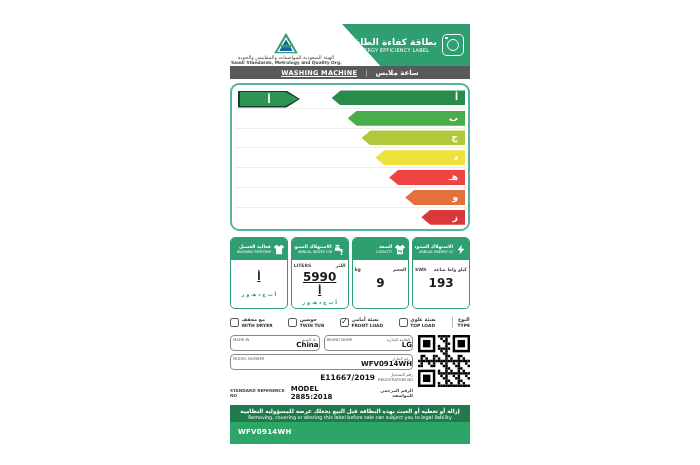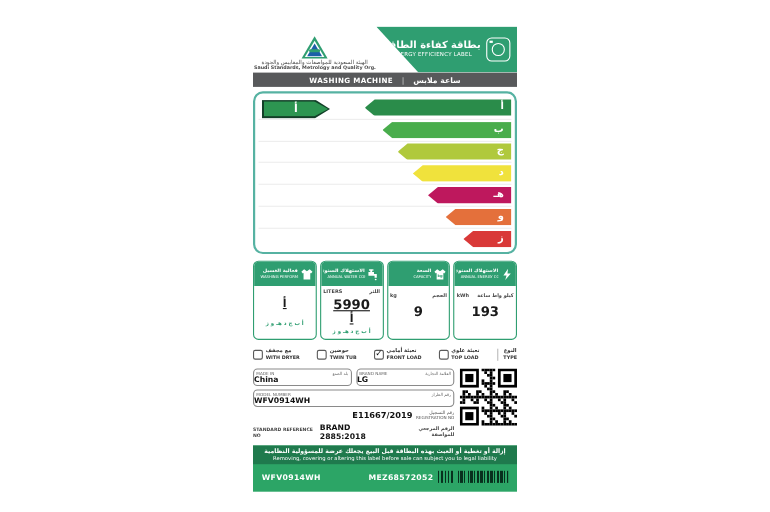--- a/index.html
+++ b/index.html
@@ -17,21 +17,21 @@
                display:flex; align-items:center; justify-content:flex-end; gap:5px; padding-right:6px; color:#fff; }
   .title-stack { text-align:center; }
   .title-ar { font-size:9px; font-weight:bold; direction:rtl; }
   .title-en { font-size:5px; letter-spacing:.2px; }
   .wm-icon { width:22px; height:22px; border:1.6px solid #fff; border-radius:5px; position:relative; }
   .wm-icon::after { content:""; position:absolute; left:4px; top:4px; width:10px; height:10px; border:1.5px solid #fff; border-radius:50%; }
   .wm-icon::before { content:""; position:absolute; left:2px; top:2px; width:3px; height:1.5px; background:#fff; }
 
   
   .product-bar { height:13px; background:#58595b; color:#fff; display:flex; align-items:center; justify-content:center; gap:8px; }
-  .product-en { font-size:6.5px; font-weight:bold; letter-spacing:.3px; }
+  .product-en { font-size:6.5px; font-weight:bold; letter-spacing:.3px;text-decoration:underline; }
   .product-div { color:#cfcfcf; font-size:7px; }
   .product-ar { font-size:7px; font-weight:bold; direction:rtl; }
 
   
   .chart { margin-top:4px; height:148px; border:2px solid #56b2a2; border-radius:9px; background:#fff;
            padding:3px 3px; position:relative; }
   .bar-row { height:19.8px; display:flex; align-items:center; justify-content:flex-end; border-top:1px solid #ededed; }
   .bar-row:first-child { border-top:none; }
   .bar { height:15px; display:flex; align-items:center; justify-content:flex-end; padding-right:7px;
          clip-path:polygon(9px 0,100% 0,100% 100%,9px 100%,0 50%); }
@@ -71,21 +71,21 @@
   .type-label { display:flex; flex-direction:column; text-align:center; padding-left:5px; border-left:1px solid #bbb; line-height:1.15; }
   .type-label .opt-ar, .type-label .opt-en { text-align:center; }
 
   
   .details { margin-top:4px; display:flex; gap:5px; }
   .det-left { flex:1; display:flex; flex-direction:column; gap:3px; }
   .det-row { display:flex; gap:4px; }
   .info-box { border:1px solid #8a8a8a; border-radius:4px; position:relative; height:16px; flex:1; background:#fff; }
   .ib-en { position:absolute; left:2px; top:1px; font-size:3.8px; color:#666; }
   .ib-ar { position:absolute; right:2px; top:1px; font-size:3.8px; color:#666; direction:rtl; }
-  .ib-val { position:absolute; left:0; right:0; bottom:1px; text-align:left; font-size:7px; font-weight:bold; color:#111; }
+  .ib-val { position:absolute; left:0; right:0; bottom:1px; text-align:right; font-size:7px; font-weight:bold; color:#111; }
   .reg-row { display:flex; justify-content:flex-end; align-items:flex-start; gap:3px; }
   .reg-no { font-size:7.5px; font-weight:bold; color:#111; }
   .reg-lbl { display:flex; flex-direction:column; line-height:1.1; text-align:right; }
   .reg-lbl .a { font-size:4.2px; color:#555; direction:rtl; }
   .reg-lbl .e { font-size:3.8px; color:#555; }
   .std-row { display:flex; justify-content:space-between; align-items:center; }
   .std-en { font-size:4.2px; font-weight:bold; color:#444; }
   .std-val { font-size:7px; font-weight:bold; color:#111; }
   .std-ar { font-size:4.4px; font-weight:bold; color:#444; direction:rtl; }
   .qr { width:52px; height:52px; background:#fff; }
@@ -149,21 +149,21 @@
           <div class="bar" style="width: 45%; background: rgb(176, 201, 60);">
             <span class="bar-letter">ج</span>
           </div>
         </div>
       <div class="bar-row">
           <div class="bar" style="width: 39%; background: rgb(240, 226, 60);">
             <span class="bar-letter">د</span>
           </div>
         </div>
       <div class="bar-row">
-          <div class="bar" style="width: 33%; background: #be185d;">
+          <div class="bar" style="width: 33%; background: #ef4444;">
             <span class="bar-letter">هـ</span>
           </div>
         </div>
       <div class="bar-row">
           <div class="bar" style="width: 26%; background: rgb(228, 112, 59);">
             <span class="bar-letter">و</span>
           </div>
         </div>
       <div class="bar-row">
           <div class="bar" style="width: 19%; background: rgb(217, 57, 56);">
@@ -319,21 +319,21 @@
         </div>
         <div class="reg-row">
           <span class="reg-no">E11667/2019</span>
           <span class="reg-lbl">
             <span class="a">رقم التسجيل</span>
             <span class="e">REGISTRATION NO</span>
           </span>
         </div>
         <div class="std-row">
           <span class="std-en">STANDARD REFERENCE NO</span>
-          <span class="std-val">BRAND 2885:2018</span>
+          <span class="std-val">MODEL 2885:2018</span>
           <span class="std-ar">الرقم المرجعي للمواصفة</span>
         </div>
       </div>
       <svg class="qr" id="qr" viewBox="0 0 21 21">
           <rect x="8" y="0" width="1" height="1" fill="#000"></rect>
           <rect x="9" y="0" width="1" height="1" fill="#000"></rect>
           <rect x="10" y="0" width="1" height="1" fill="#000"></rect>
           <rect x="11" y="0" width="1" height="1" fill="#000"></rect>
           <rect x="12" y="0" width="1" height="1" fill="#000"></rect>
           <rect x="9" y="1" width="1" height="1" fill="#000"></rect>
@@ -473,21 +473,17 @@
         </svg>
     </div>
 
     <div class="footer">
       <div class="warn">
         <div class="warn-ar">إزالة أو تغطية أو العبث بهذه البطاقة قبل البيع يجعلك عرضة للمسؤولية النظامية</div>
         <div class="warn-en">Removing, covering or altering this label before sale can subject you to legal liability</div>
       </div>
       <div class="foot-row">
         <span class="foot-model">WFV0914WH</span>
-        <span class="foot-right">
-          <span class="foot-serial">MEZ68572052</span>
-          <span class="barcode"></span>
-        </span>
       </div>
     </div>
 
   </div>
 </div>
 
 </body></html>

